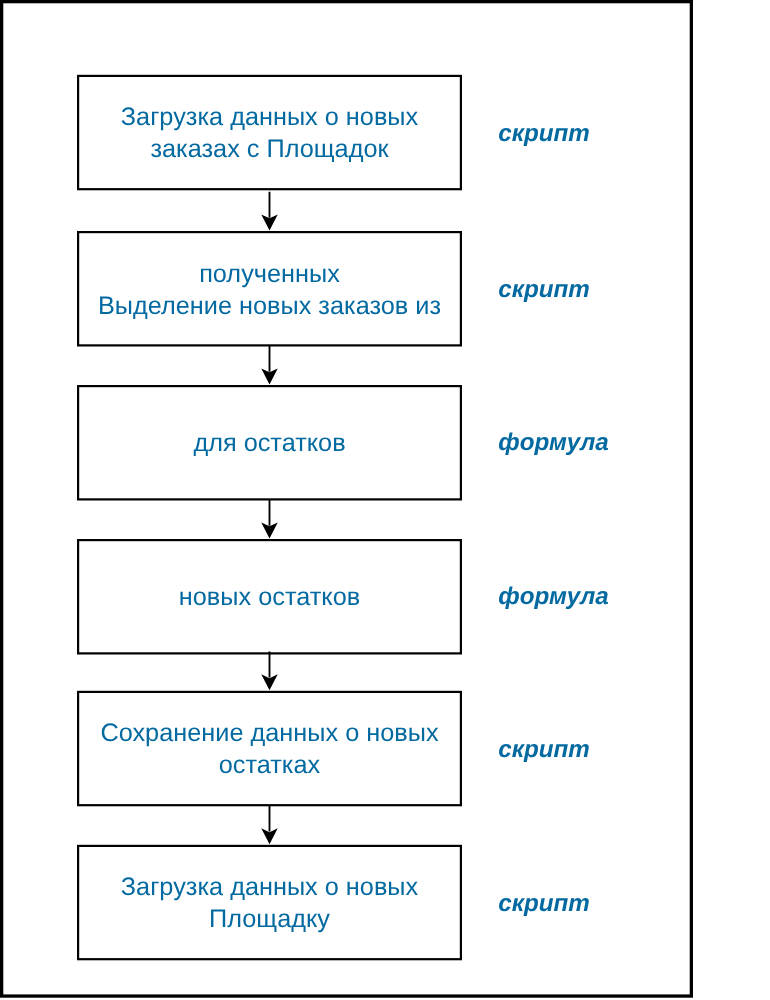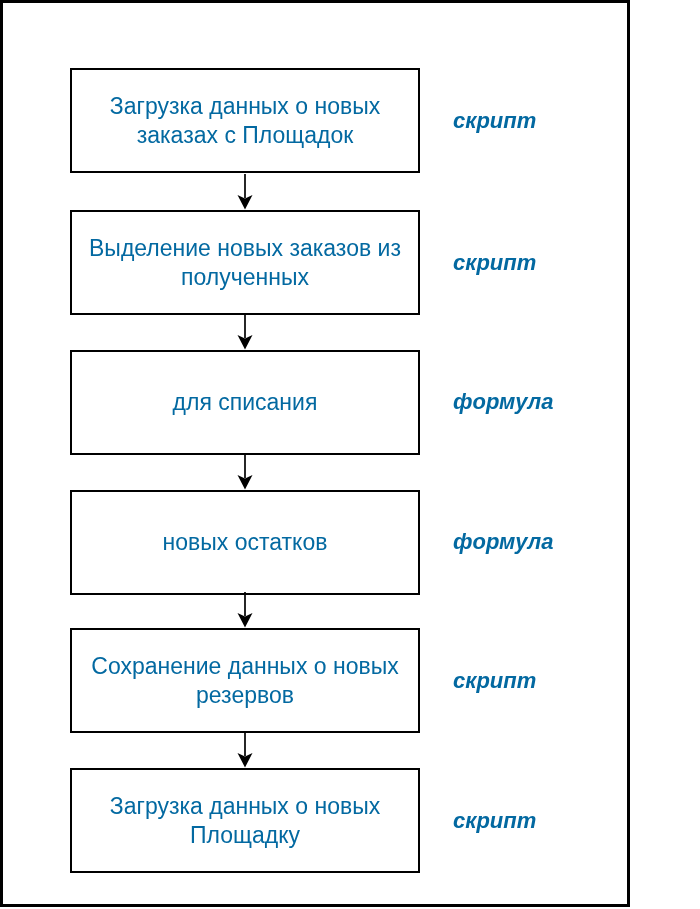--- a/index.html
+++ b/index.html
@@ -40,35 +40,35 @@
   </div>
   <div class="annotation" style="top:108px">скрипт</div>
 
   <svg class="arrow" style="top:174px" viewBox="0 0 22 36">
     <line x1="11" y1="0" x2="11" y2="24" stroke="#000000" stroke-width="1.7"></line>
     <path d="M 11 35.5 L 3.5 21 L 11 24.5 L 18.5 21 Z" fill="#000000"></path>
   </svg>
 
   <div class="box" style="top:210px">
     <div class="box-text">
+      <div class="line">полученных</div>
       <div class="line">Выделение новых заказов из</div>
-      <div class="line">полученных</div>
       <div class="line"></div>
     </div>
   </div>
   <div class="annotation" style="top:250px">скрипт</div>
 
   <svg class="arrow" style="top:314px" viewBox="0 0 22 36">
     <line x1="11" y1="0" x2="11" y2="24" stroke="#000000" stroke-width="1.7"></line>
     <path d="M 11 35.5 L 3.5 21 L 11 24.5 L 18.5 21 Z" fill="#000000"></path>
   </svg>
 
   <div class="box" style="top:350px">
     <div class="box-text">
-      <div class="line">для списания</div>
+      <div class="line">для остатков</div>
       <div class="line"></div>
     </div>
   </div>
   <div class="annotation" style="top:389px">формула</div>
 
   <svg class="arrow" style="top:454px" viewBox="0 0 22 36">
     <line x1="11" y1="0" x2="11" y2="24" stroke="#000000" stroke-width="1.7"></line>
     <path d="M 11 35.5 L 3.5 21 L 11 24.5 L 18.5 21 Z" fill="#000000"></path>
   </svg>
 
@@ -81,21 +81,21 @@
   <div class="annotation" style="top:529px">формула</div>
 
   <svg class="arrow" style="top:592px" viewBox="0 0 22 36">
     <line x1="11" y1="0" x2="11" y2="24" stroke="#000000" stroke-width="1.7"></line>
     <path d="M 11 35.5 L 3.5 21 L 11 24.5 L 18.5 21 Z" fill="#000000"></path>
   </svg>
 
   <div class="box" style="top:628px">
     <div class="box-text">
       <div class="line">Сохранение данных о новых</div>
-      <div class="line">резервов</div>
+      <div class="line">остатках</div>
       <div class="line"></div>
     </div>
   </div>
   <div class="annotation" style="top:668px">скрипт</div>
 
   <svg class="arrow" style="top:732px" viewBox="0 0 22 36">
     <line x1="11" y1="0" x2="11" y2="24" stroke="#000000" stroke-width="1.7"></line>
     <path d="M 11 35.5 L 3.5 21 L 11 24.5 L 18.5 21 Z" fill="#000000"></path>
   </svg>
 

